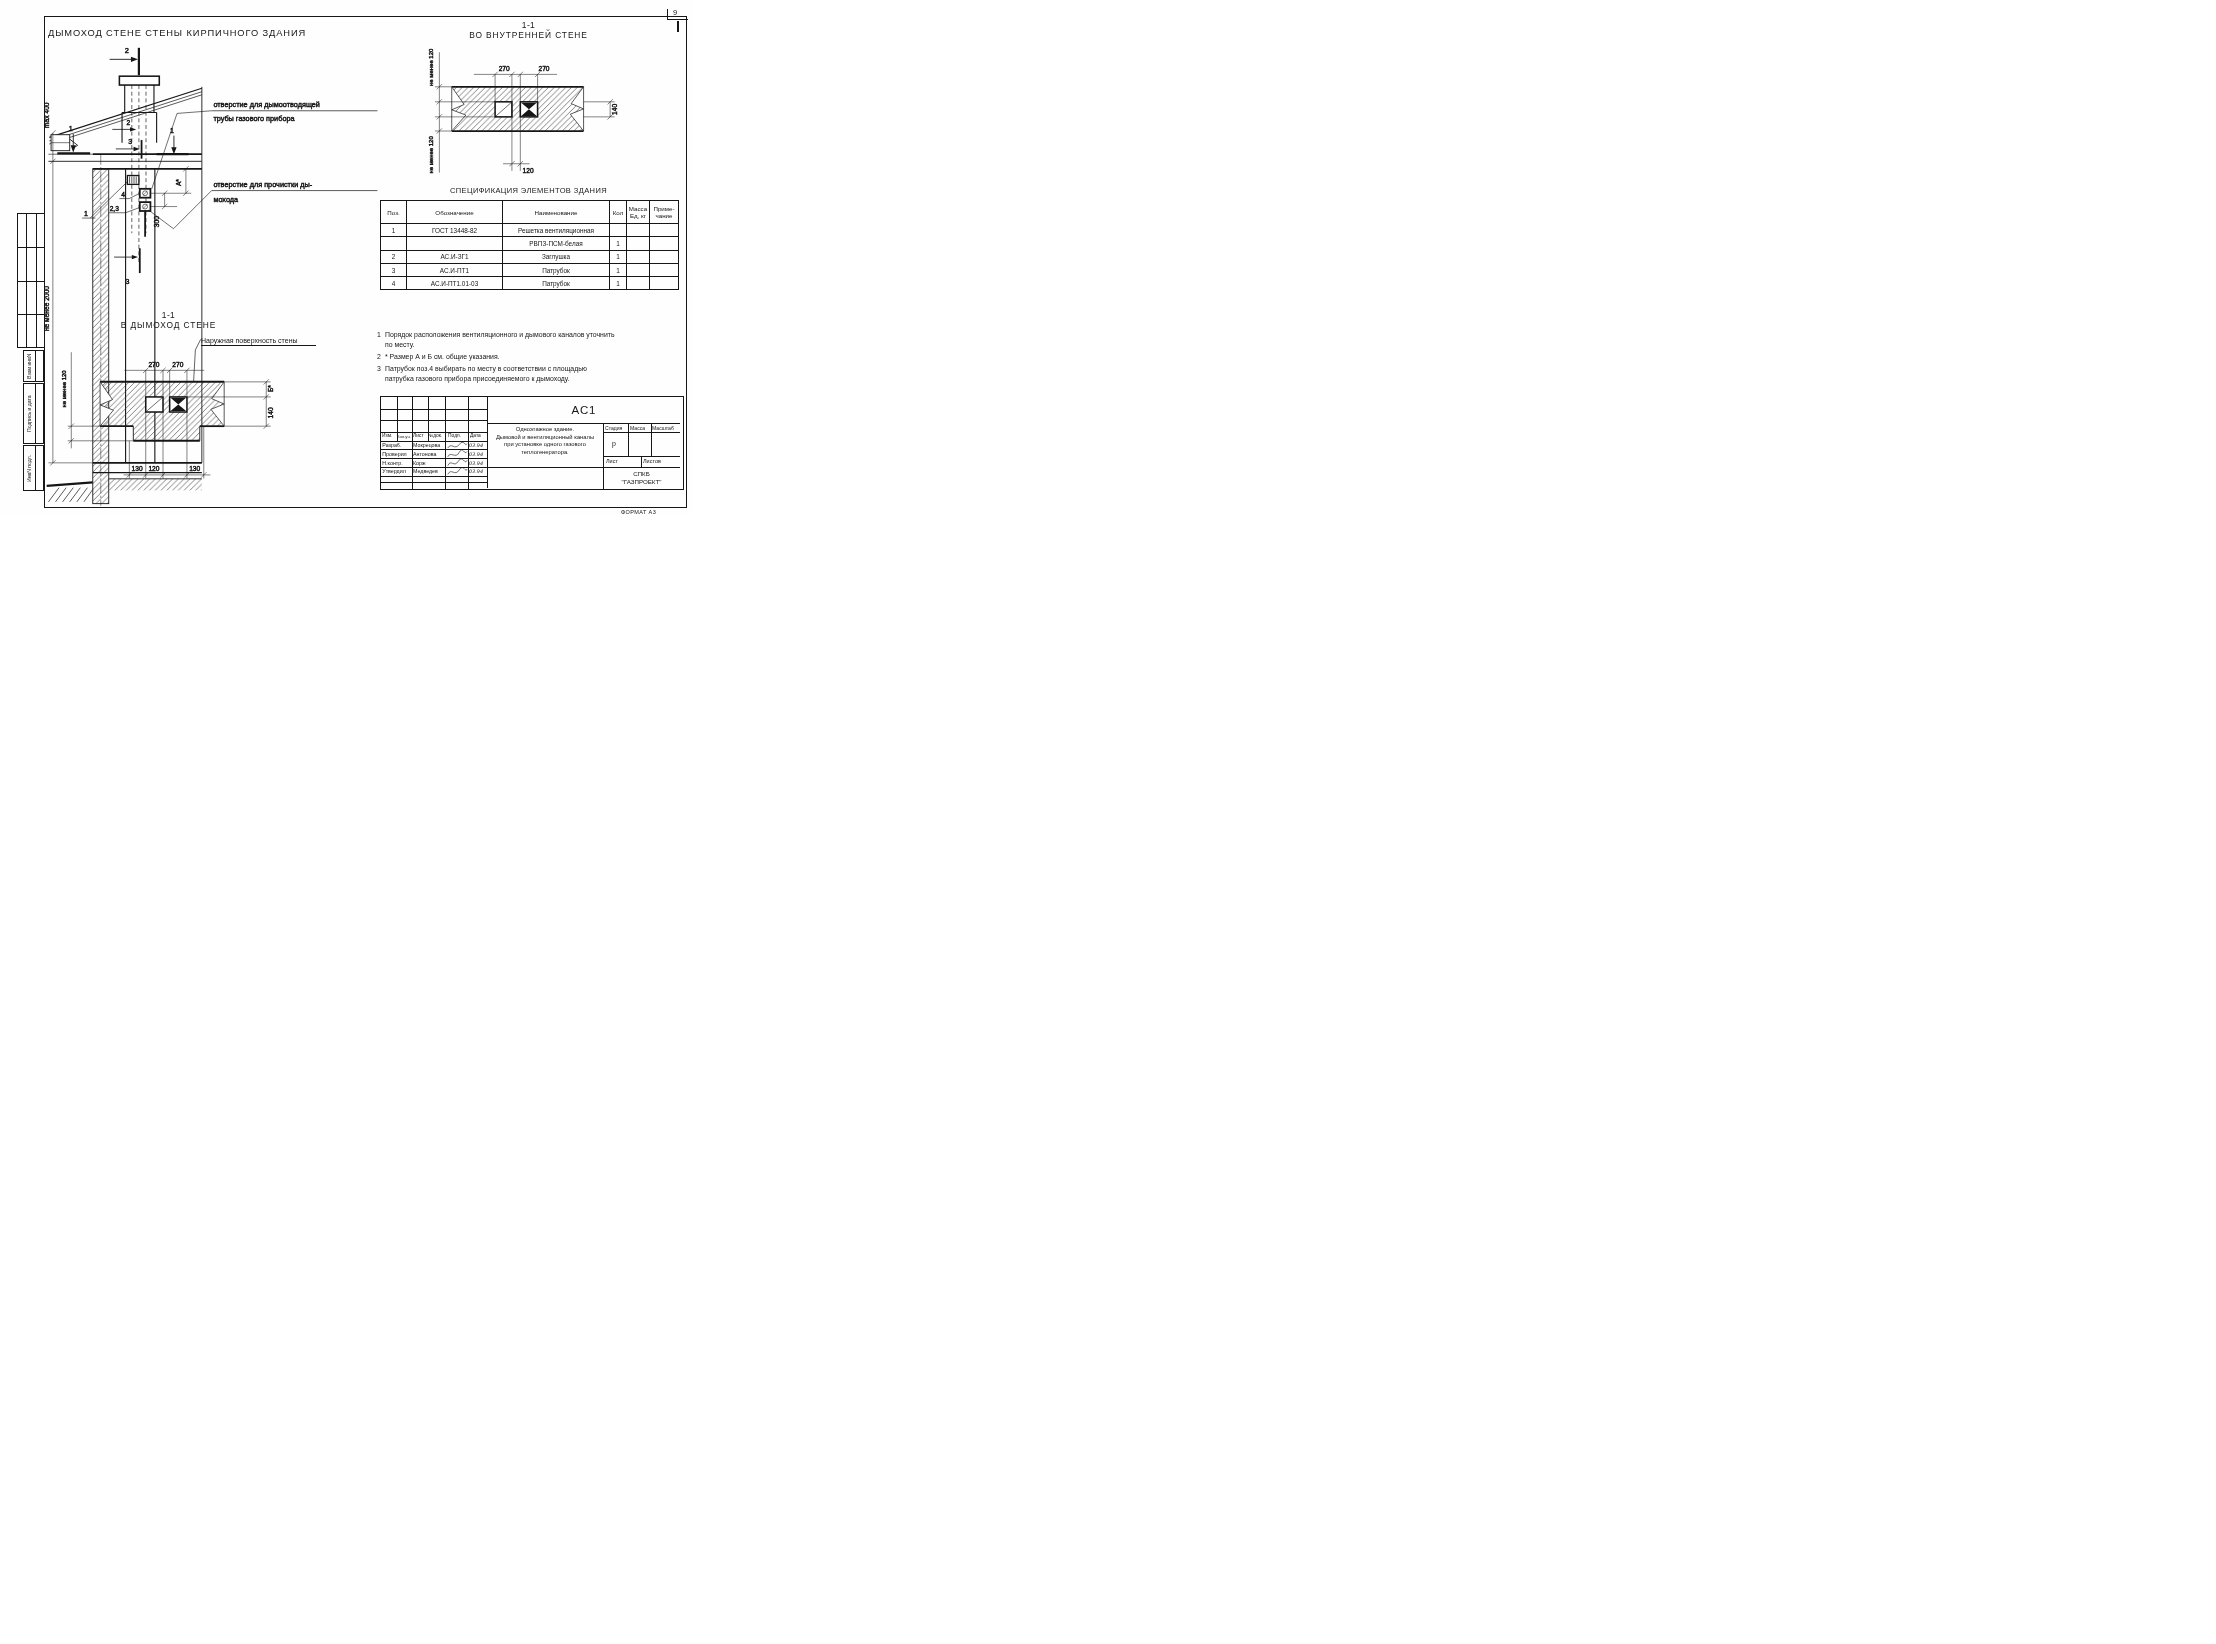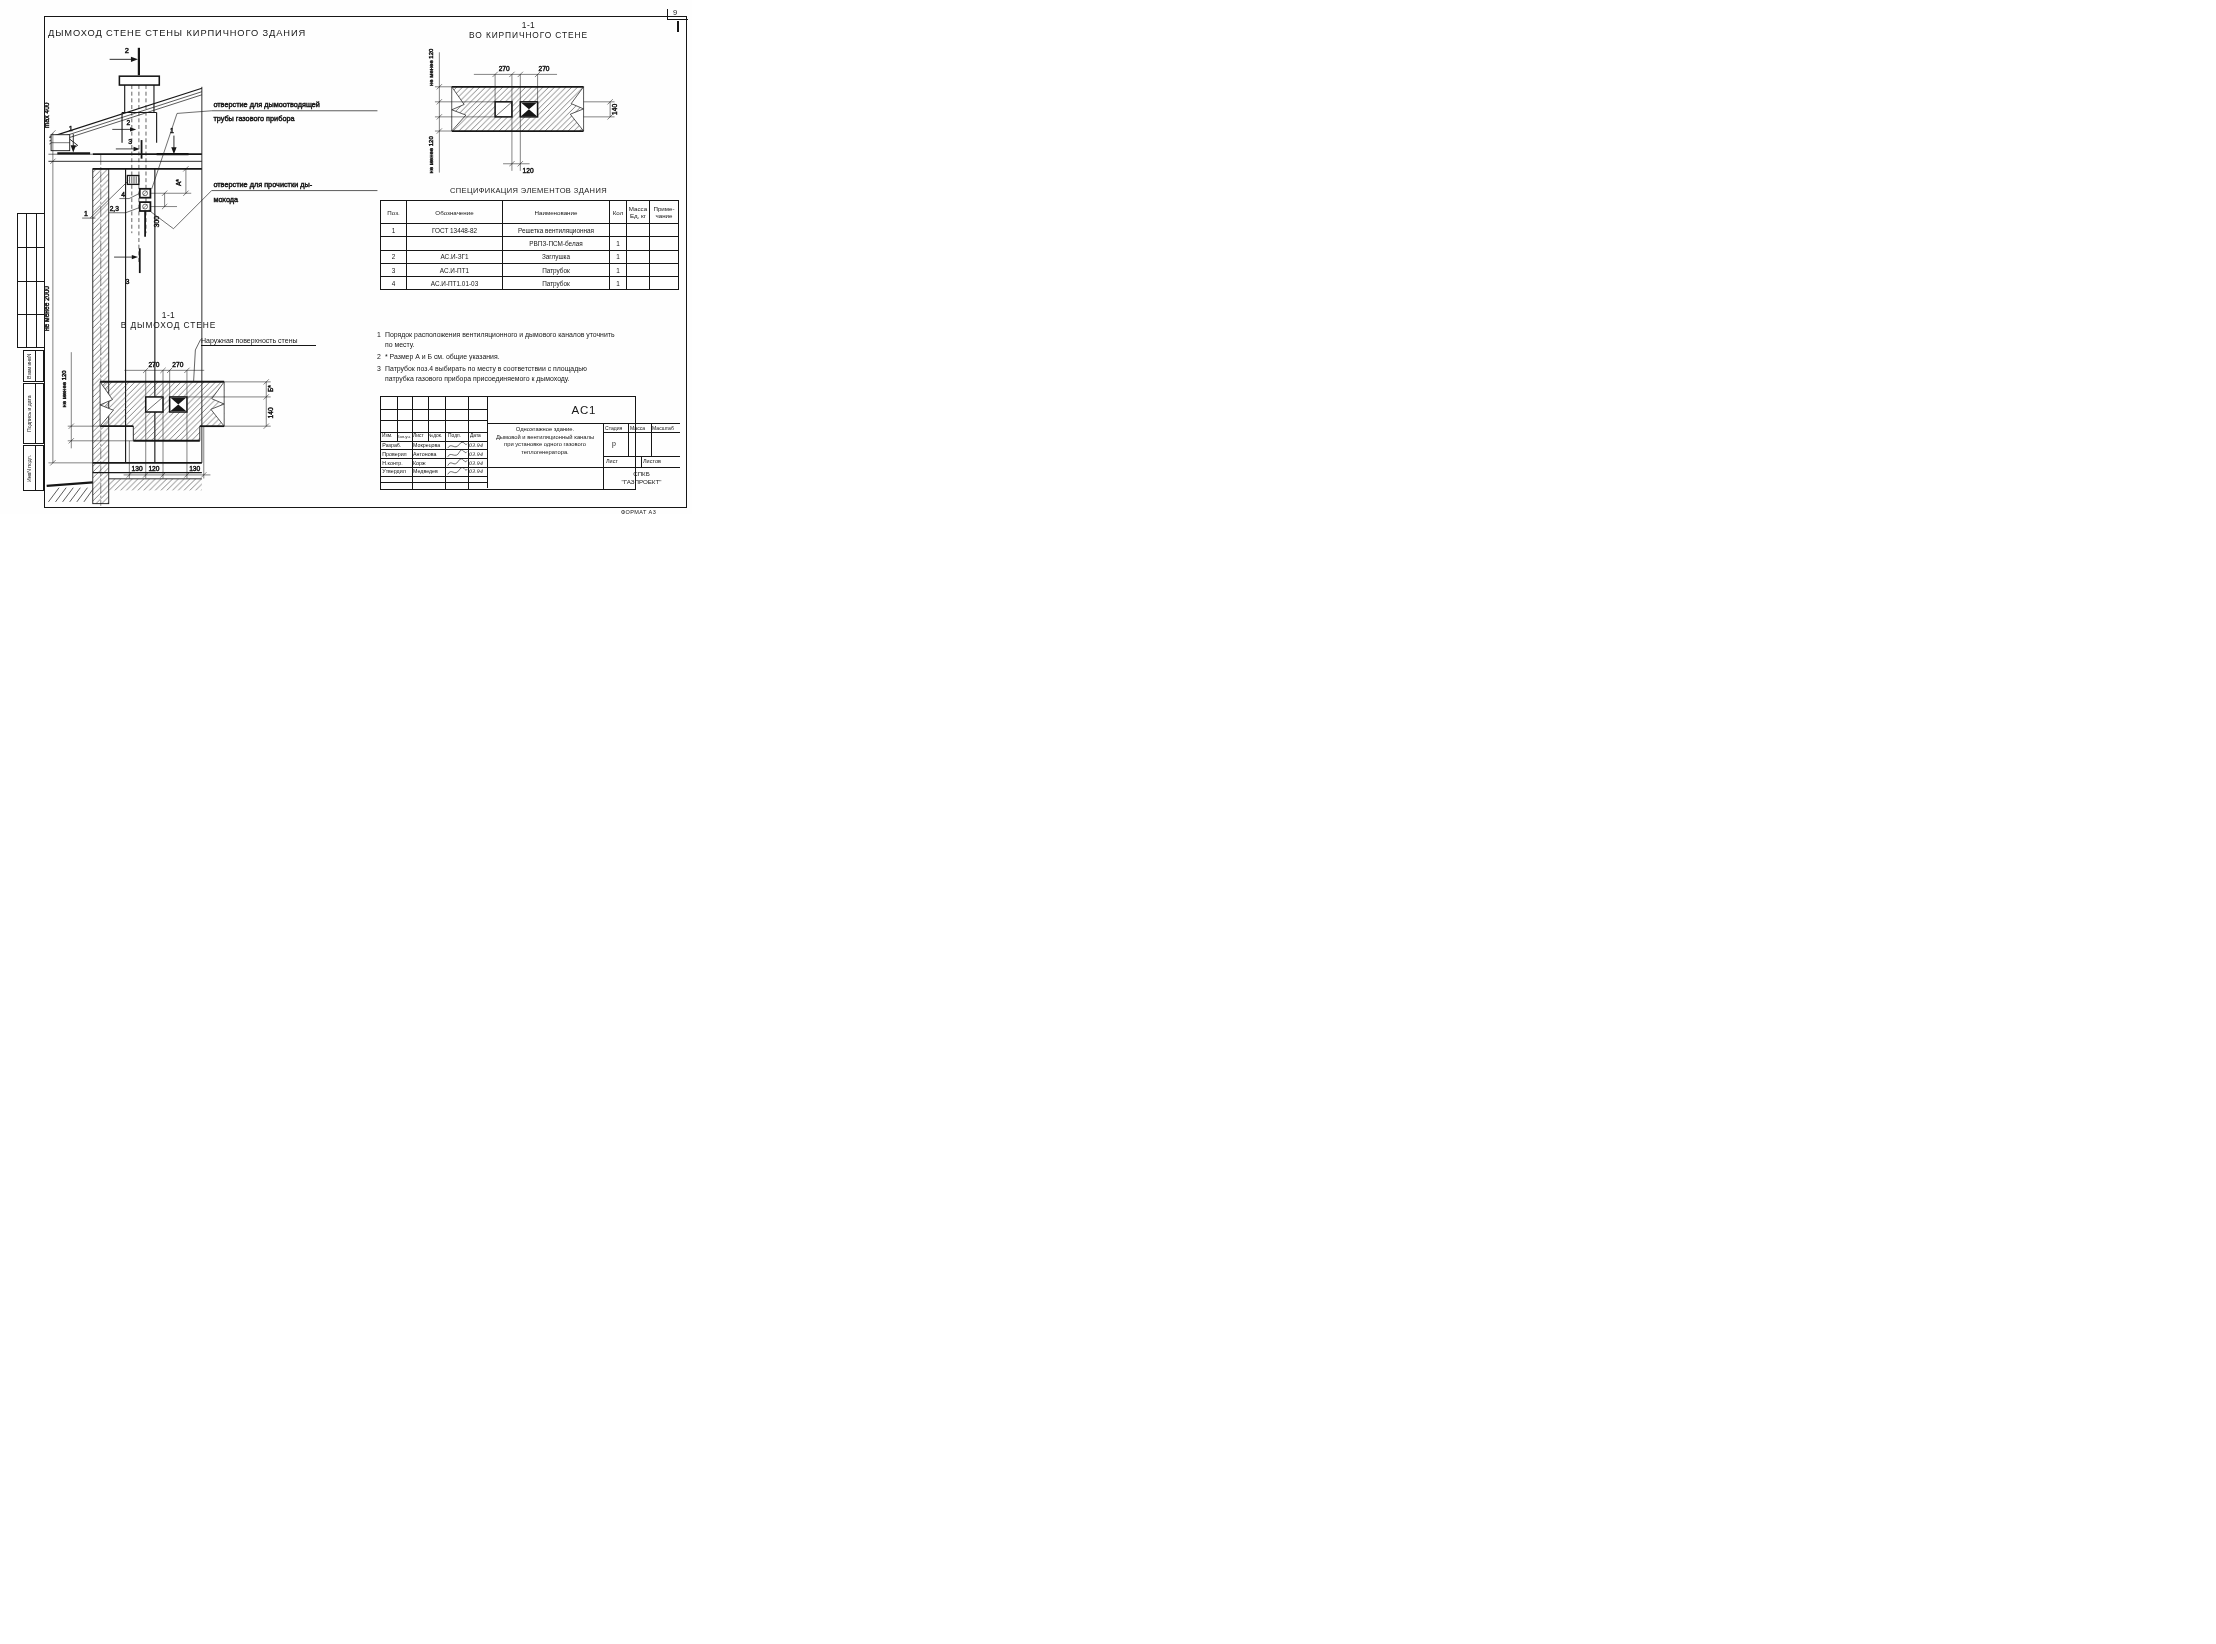--- a/index.html
+++ b/index.html
@@ -8,21 +8,21 @@
   .abs{position:absolute;}
   .t{position:absolute;white-space:nowrap;color:#161616;}
   .frame{position:absolute;left:44px;top:16.4px;width:643px;height:492px;border:1.3px solid #161616;box-sizing:border-box;}
   .hl{position:absolute;background:#161616;height:0.9px;}
   .vl{position:absolute;background:#161616;width:0.9px;}
   .vtext{writing-mode:vertical-rl;transform:rotate(180deg);}
   svg text{fill:#161616;font-family:"Liberation Sans",sans-serif;}
   .spec{border-collapse:collapse;table-layout:fixed;}
   .spec td{border:0.9px solid #161616;font-size:6.4px;text-align:center;padding:0 1.3px;overflow:hidden;white-space:nowrap;}
   .spec .hdr td{font-size:6.2px;}
-  .tb{position:absolute;left:380px;top:396px;width:256px;height:94px;border:1.3px solid #161616;box-sizing:border-box;}
+  .tb{position:absolute;left:380px;top:396px;width:304px;height:94px;border:1.3px solid #161616;box-sizing:border-box;}
   .tb .t{font-size:5.3px;}
   .sbox{position:absolute;border:0.9px solid #161616;box-sizing:border-box;}
   .slab{position:absolute;display:flex;align-items:center;justify-content:center;font-size:5.1px;}
 </style>
 </head>
 <body>
 
 <div class="sheet">
 
   <div class="frame"></div>
@@ -49,21 +49,21 @@
     <div class="slab vtext" style="left:0;top:0;width:10.7px;height:59px;">Подпись и дата</div>
   </div>
   <div class="sbox" style="left:23px;top:445px;width:21px;height:46px;">
     <div class="vl" style="left:10.7px;top:0;height:44px;"></div>
     <div class="slab vtext" style="left:0;top:0;width:10.7px;height:44px;">ИнвN подл.</div>
   </div>
 
   <div class="t" style="left:48px;top:27.5px;font-size:9.3px;letter-spacing:0.9px;">ДЫМОХОД СТЕНЕ СТЕНЫ КИРПИЧНОГО ЗДАНИЯ</div>
 
   <div class="t" style="left:462px;top:19.5px;width:133px;text-align:center;font-size:8.4px;letter-spacing:0.4px;">1-1</div>
-  <div class="t" style="left:462px;top:30px;width:133px;text-align:center;font-size:8.4px;letter-spacing:0.9px;">ВО КИРПИЧНОГО СТЕНЕ</div>
+  <div class="t" style="left:462px;top:30px;width:133px;text-align:center;font-size:8.4px;letter-spacing:0.9px;">ВО ВНУТРЕННЕЙ СТЕНЕ</div>
 
   <div class="t" style="left:115px;top:310px;width:107px;text-align:center;font-size:8.4px;letter-spacing:0.4px;">1-1</div>
   <div class="t" style="left:115px;top:320px;width:107px;text-align:center;font-size:8.4px;letter-spacing:0.9px;">В ДЫМОХОД СТЕНЕ</div>
 
   <div class="t" style="left:201px;top:337px;width:115px;font-size:7px;border-bottom:0.9px solid #161616;padding-bottom:0.9px;">Наружная поверхность стены</div>
 
   <svg class="abs" style="left:44px;top:42px;" width="337" height="471" viewBox="0 0 760 1060">
     <defs>
       <pattern id="hA" width="13" height="13" patternUnits="userSpaceOnUse">
         <path d="M0 13 L13 0" stroke="#2a2a2a" stroke-width="1.3"></path>

